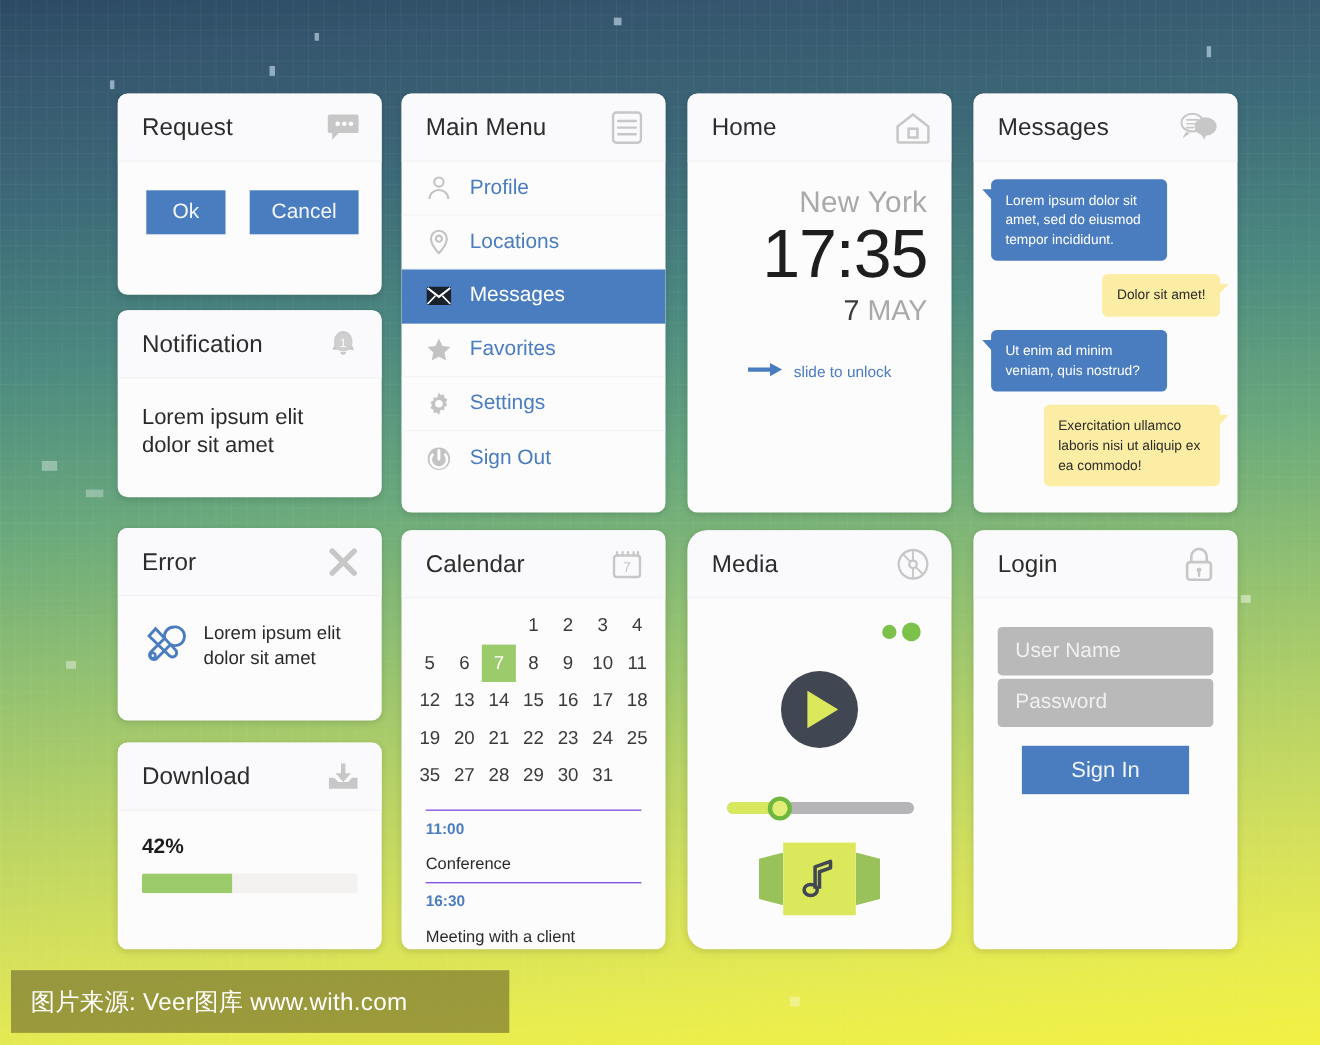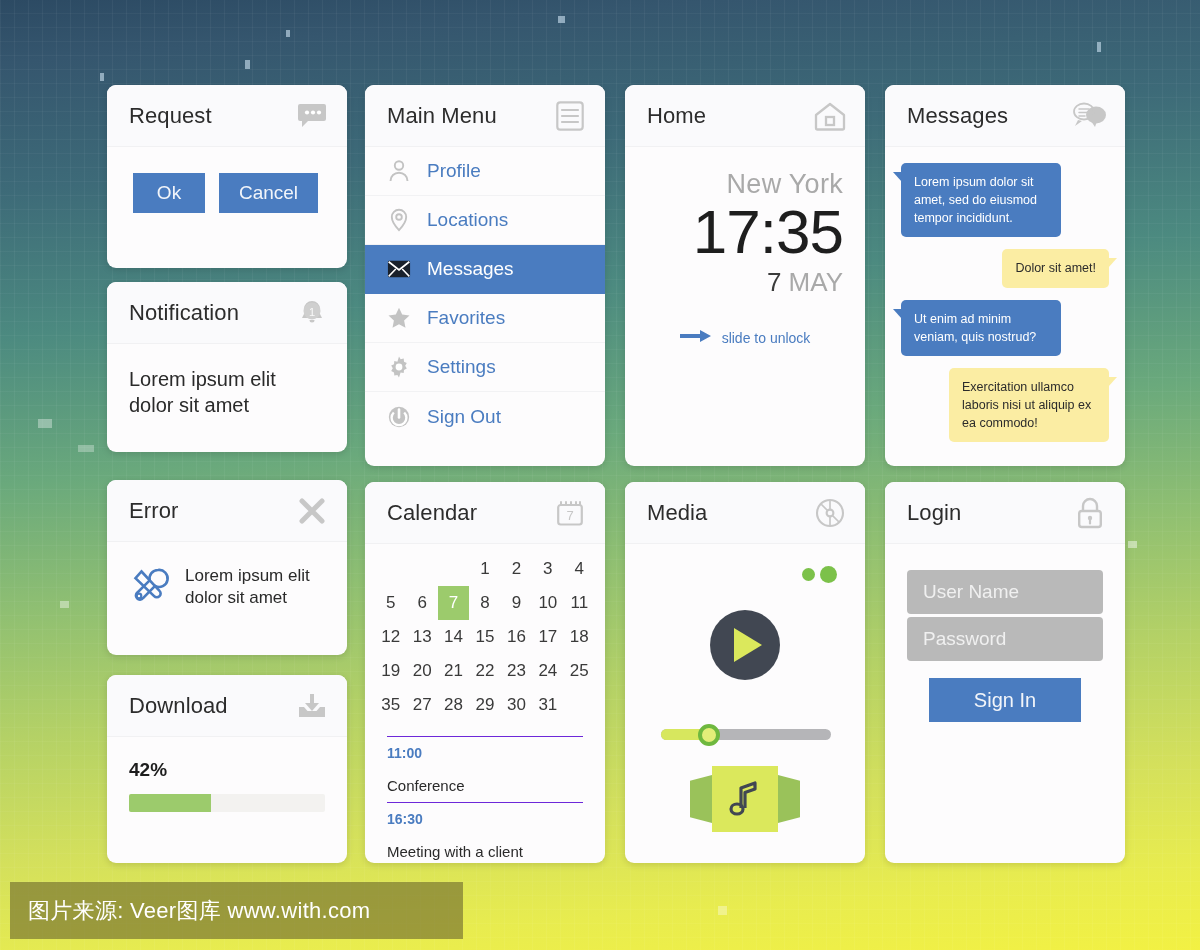--- a/index.html
+++ b/index.html
@@ -75,21 +75,21 @@
     position: absolute; right: 18px; top: 50%;
     transform: translateY(-50%);
     width: 34px; height: 34px;
     display: flex; align-items: center; justify-content: center;
     color: #c7c7c7;
   }
   .card-body { padding: 0 22px; }
 
   
   #card-request { top: 0; height: 183px; }
-  .btn-row { display: flex; gap: 14px; padding: 26px 0 0 26px; }
+  .btn-row { display: flex; gap: 22px; padding: 26px 0 0 26px; }
   .btn {
     background: #4a7cc0;
     color: #f2f5fa;
     font-size: 19px; font-weight: 300;
     border: none;
     padding: 9px 0;
     width: 72px;
     text-align: center;
     cursor: pointer;
     font-family: inherit;
@@ -203,21 +203,21 @@
   .event {
     display: flex; align-items: baseline; gap: 16px;
     padding: 8px 0;
     border-top: 1px solid #6d28d9;
     flex-direction: column;
   }
   .event-time { font-size: 14px; font-weight: 700; color: #4a7cc0; min-width: 42px; }
   .event-title { font-size: 15px; font-weight: 300; color: #2a2a2a; }
 
   
-  #card-media { top: 0; height: 381px; }
+  #card-media { top: 0; height: 381px; border-radius: 18px; }
   .media-body { position: relative; height: 319px; }
   .wifi-dots { position: absolute; right: 28px; top: 22px; display:flex; gap:5px; align-items:center; }
   .wifi-dots i { display:block; width:13px; height:13px; border-radius:50%; background:#7cc14a; }
   .wifi-dots i.b { width:17px; height:17px; }
   .play-btn {
     position: absolute; left: 50%; top: 66px; transform: translateX(-50%);
     width: 70px; height: 70px; border-radius: 50%;
     background: #414752;
     display: flex; align-items: center; justify-content: center;
     cursor: pointer;

